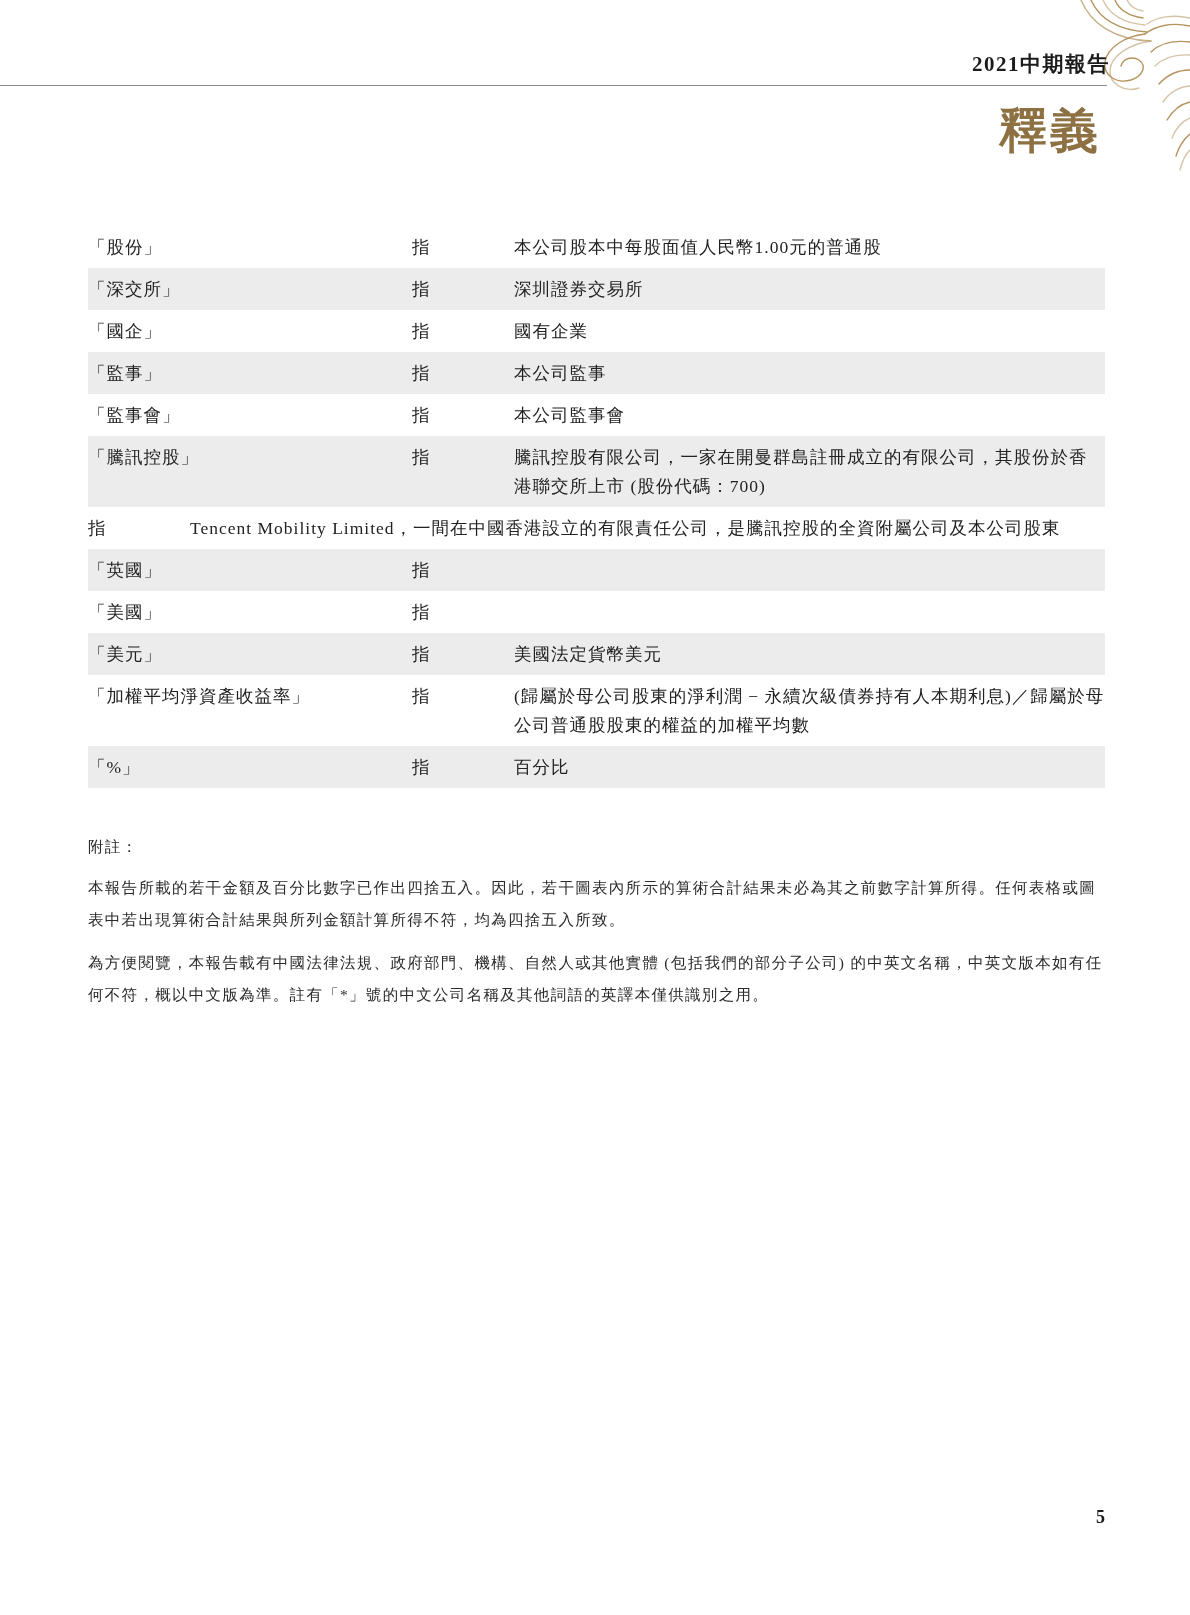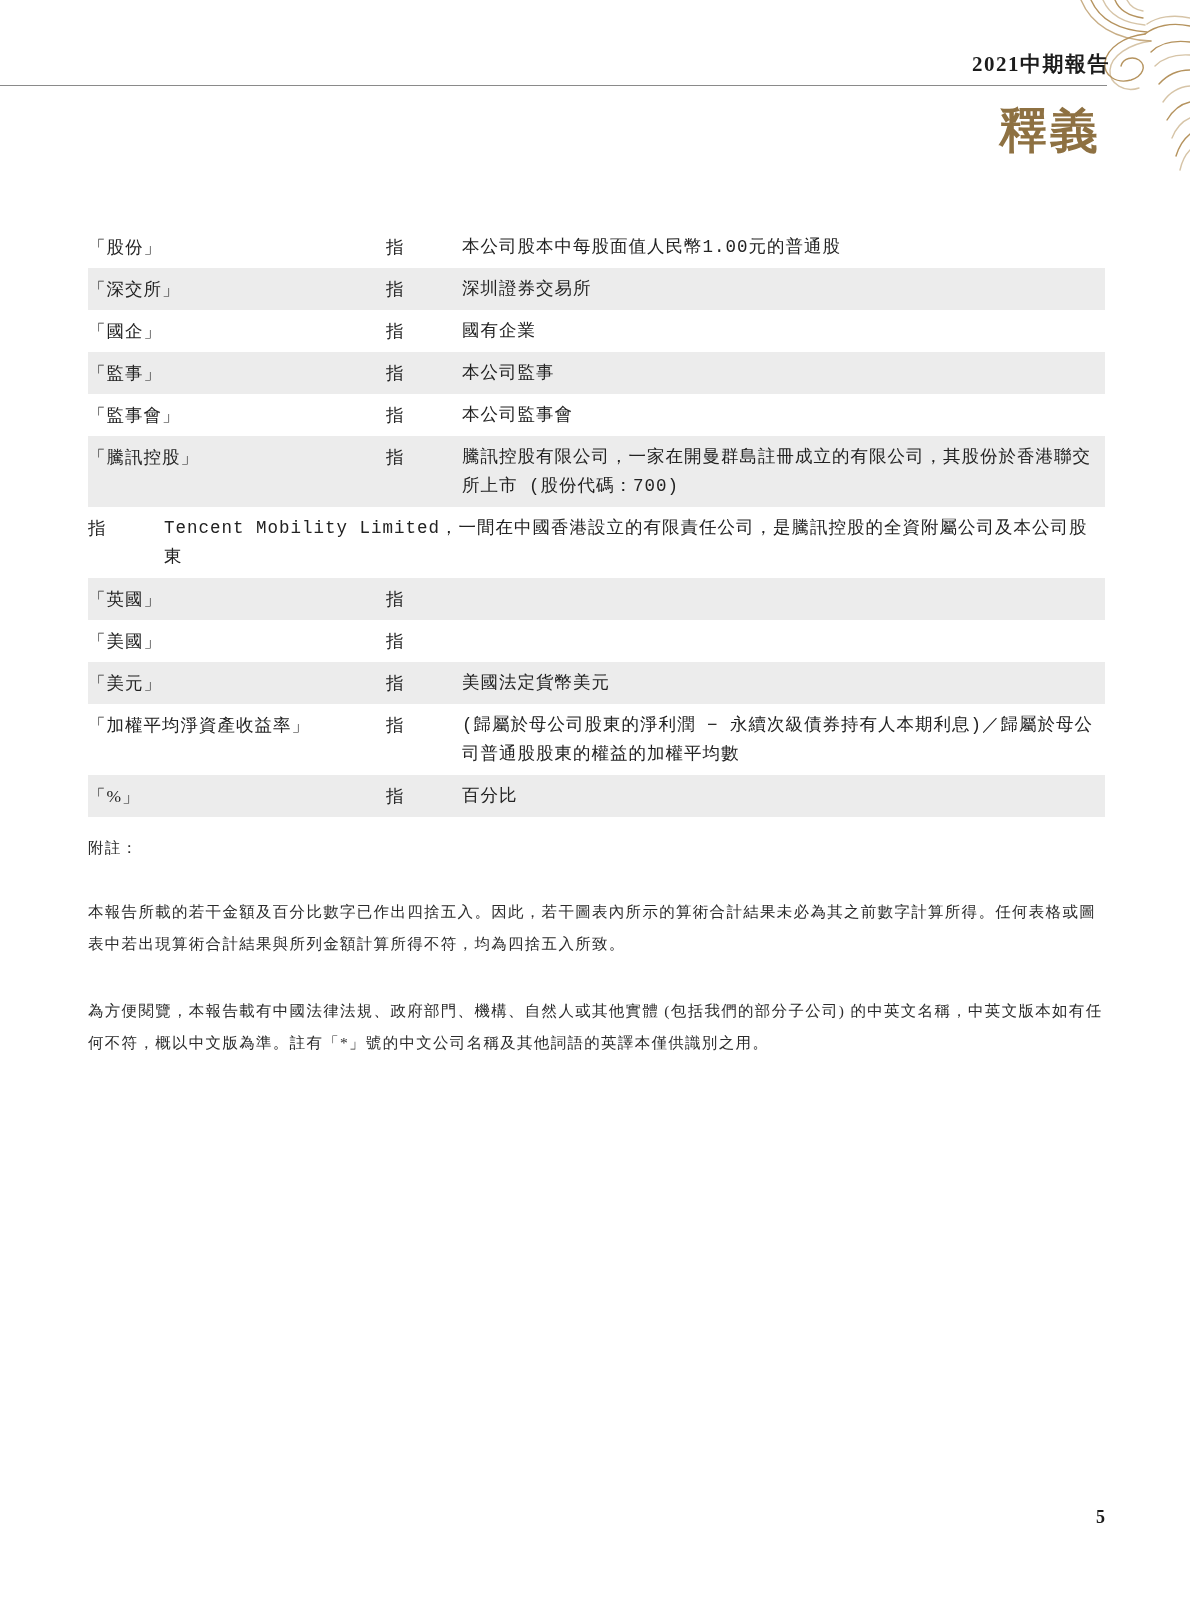--- a/index.html
+++ b/index.html
@@ -57,52 +57,53 @@
     top:226px; left:88px;
     width:1017px;
     font-size:17.5px;
     line-height:29px;
     letter-spacing:1px;
   }
   .def-row{
     display:flex;
     align-items:flex-start;
     padding:6.5px 0;
+    gap:26px;
   }
   .def-row:nth-child(even){
     background:var(--shade);
   }
   .def-term{
     width:298px;
     flex:none;
     padding-right:8px;
   }
   .def-mid{
     width:76px;
     flex:none;
   }
   .def-text{
     flex:1;
-    font-family:Liberation Mono, monospace;
   }
   
   .notes{
     position:absolute;
     top:836px; left:88px;
     width:1017px;
     font-size:15.5px;
     line-height:31.5px;
     letter-spacing:1.3px;
     color:#2b2b2b;
   }
   .notes-label{
     line-height:24px;
+    font-family:Liberation Mono, monospace;
   }
   .notes-para{
-    margin-top:36px;
+    margin-top:12px;
   }
   
   .page-number{
     position:absolute;
     top:1507px; right:85px;
     font-size:18px;
     font-weight:bold;
     color:#1c1c1c;
   }
 </style>

